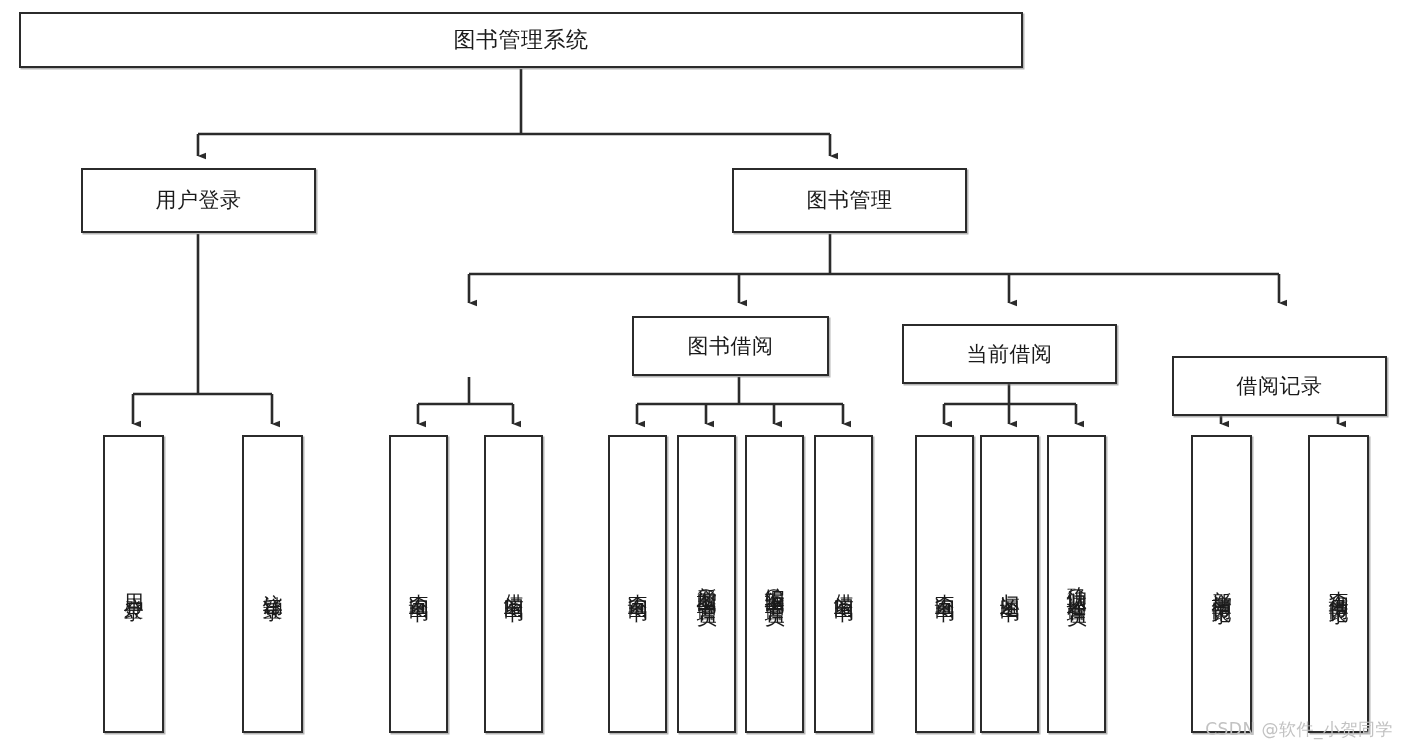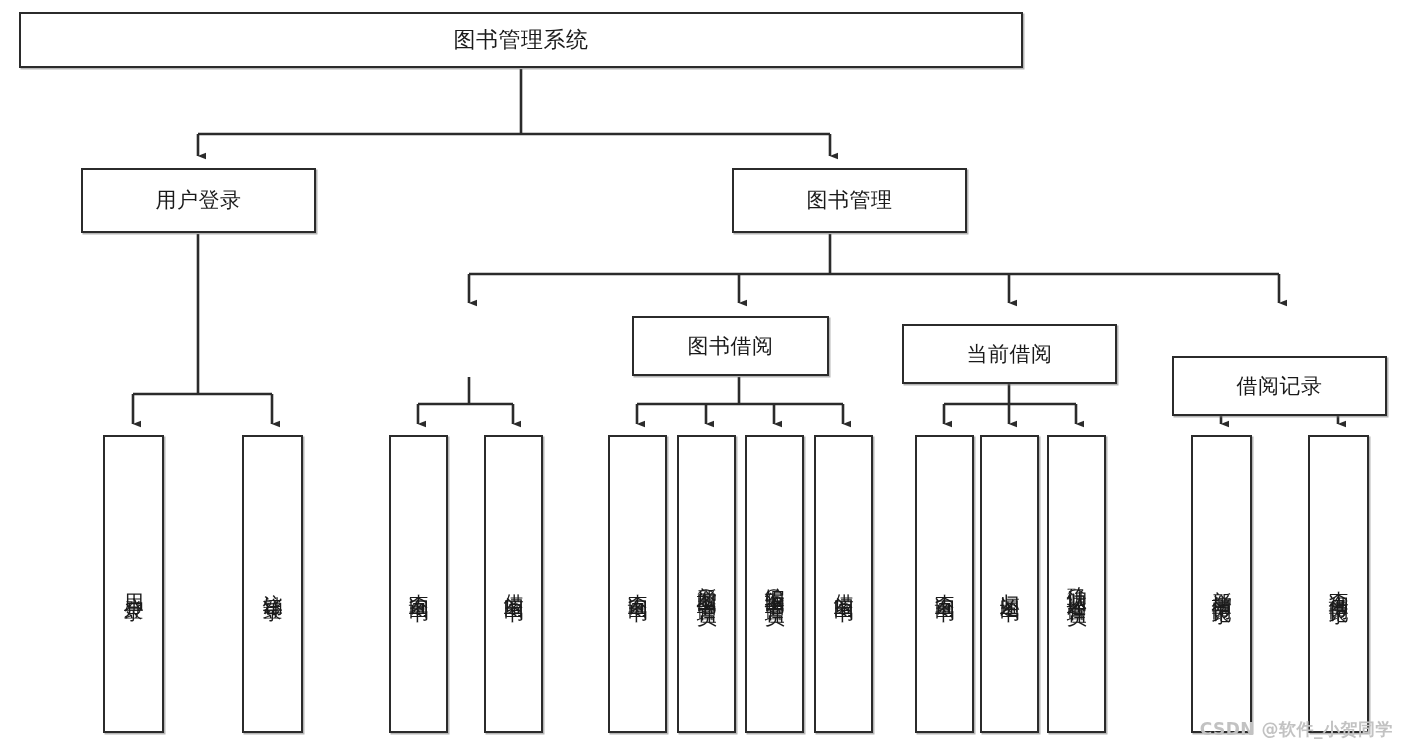--- a/index.html
+++ b/index.html
@@ -56,21 +56,20 @@
   .node.root .node-label { font-size: 22px; }
   .watermark {
     position: absolute;
     right: 12px;
     bottom: 6px;
     color: #c2c2c2;
     font-size: 17px;
     letter-spacing: 0.5px;
     white-space: nowrap;
     user-select: none;
-    font-weight: bold;
   }
 </style>
 </head>
 <body>
 
 <div id="diagram-root">
 
   <svg class="edge-layer" viewBox="0 0 1405 747" xmlns="http://www.w3.org/2000/svg">
     <defs>
       <marker id="arrowhead" markerWidth="8" markerHeight="9" refX="3.6" refY="8.4" orient="auto" markerUnits="userSpaceOnUse">

